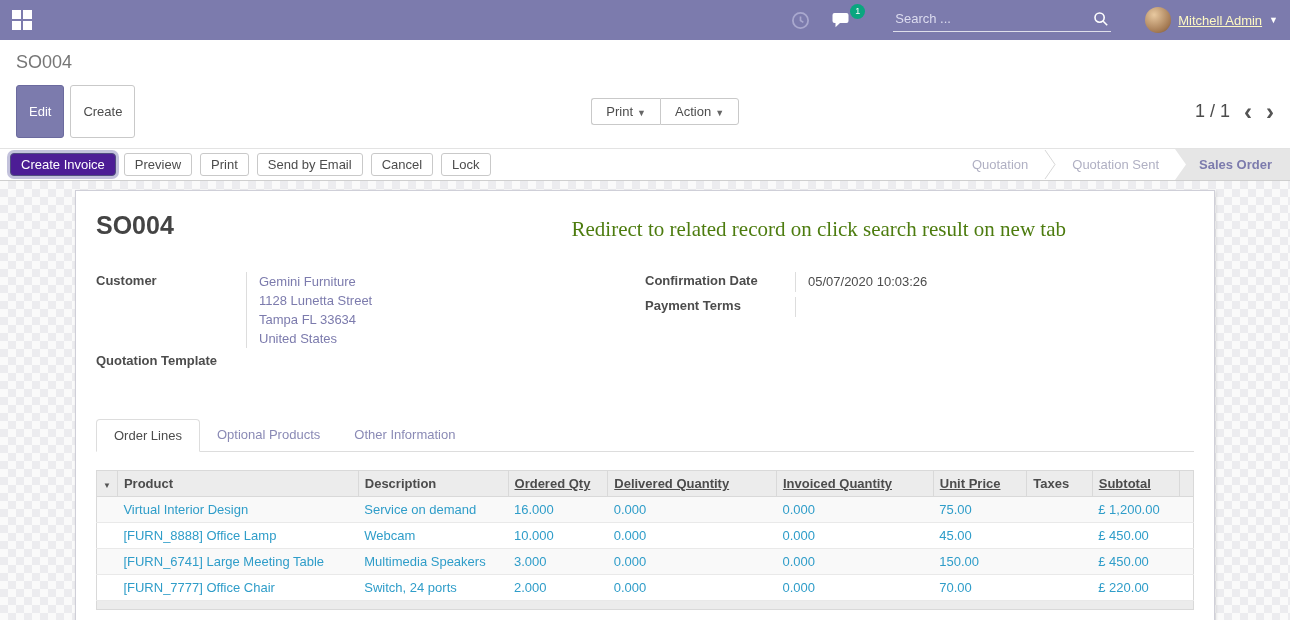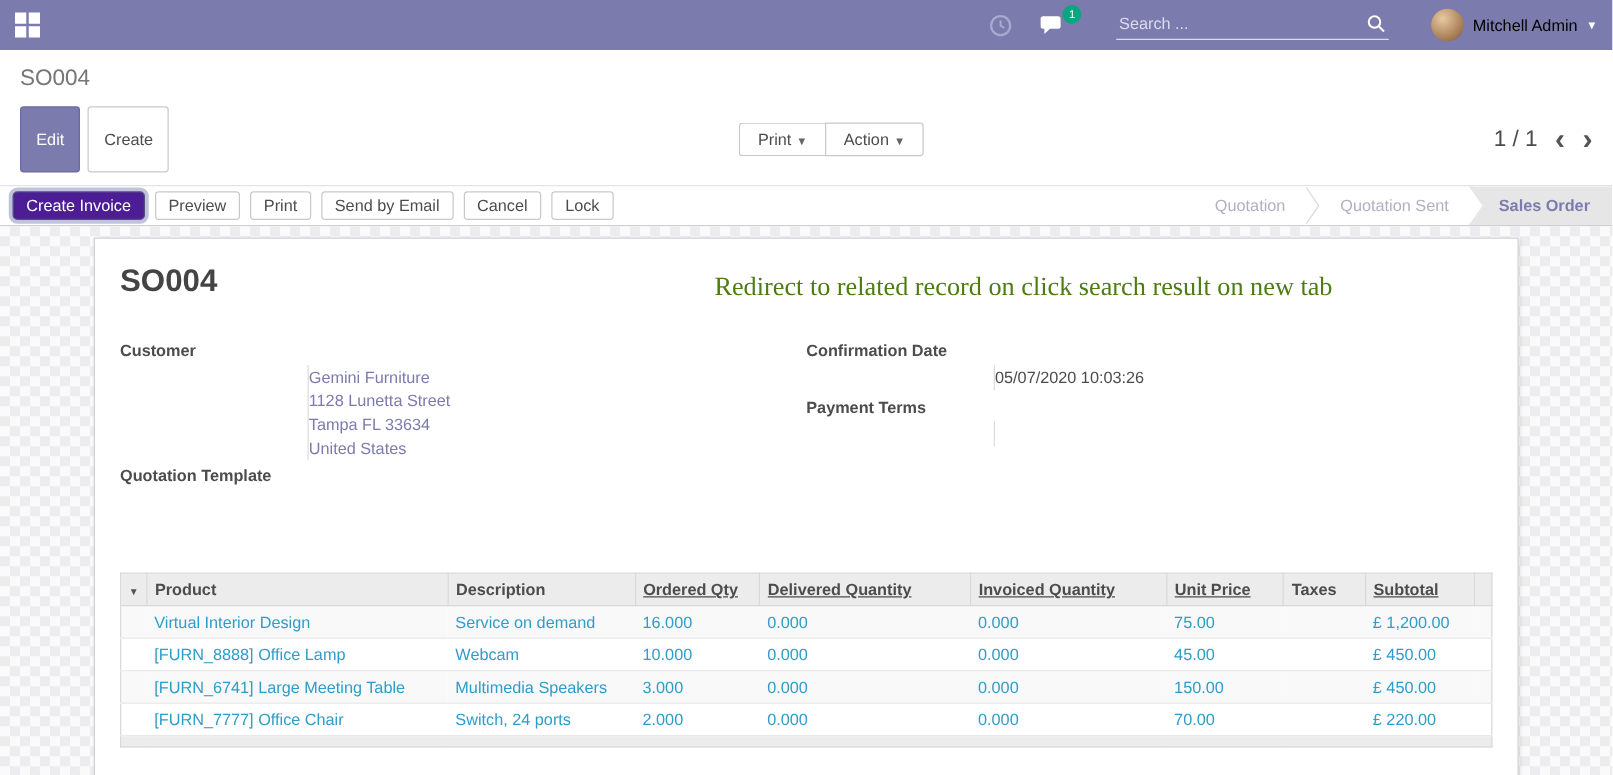--- a/index.html
+++ b/index.html
@@ -17,21 +17,21 @@
     font-size:9px; width:15px; height:15px; border-radius:50%; display:flex;
     align-items:center; justify-content:center; }
   .searchbox { display:flex; align-items:center; width:218px;
     border-bottom:1px solid rgba(255,255,255,.75); padding:2px 2px 4px 2px; margin-left:18px; }
   .searchbox input { flex:1; background:transparent; border:none; outline:none;
     color:#fff; font-size:13px; font-family:"Liberation Sans",sans-serif; }
   .searchbox input::placeholder { color:#dcdcef; }
   .usermenu { display:flex; align-items:center; gap:7px; cursor:pointer; margin-left:12px; }
   .avatar { width:26px; height:26px; border-radius:50%;
     background:radial-gradient(circle at 35% 30%, #e8c9a0, #a37952 70%, #6e4e33); }
-  .username { font-size:13px; color:#000000; white-space:nowrap; }
+  .username { font-size:13px; color:#fef9c3; white-space:nowrap;text-decoration:underline; }
   .caret { font-size:9px; color:#fff; }
 
   
   .control-panel { background:#fff; padding:12px 16px 10px 16px; }
   .breadcrumb { font-size:18px; color:#767676; margin-bottom:12px; }
   .cp-row { display:flex; align-items:center; }
   .btn { display:inline-block; border:1px solid #c9c9c9; background:#fff; color:#4c4c4c;
     font-size:13px; padding:18px 12px; border-radius:3px; cursor:pointer;
     font-family:"Liberation Sans",sans-serif; }
   .btn.primary { background:#7c7bad; border-color:#6b6a9e; color:#fff; }
@@ -75,22 +75,22 @@
     box-shadow:1px 1px 3px rgba(0,0,0,.12); min-height:470px; padding:20px 20px 24px 20px; }
   .sheet-header { display:flex; align-items:flex-start; margin-bottom:30px; }
   .sheet-title { font-size:25px; font-weight:bold; color:#444; }
   .annotation { margin-left:auto; margin-right:128px; margin-top:6px;
     font-family:"Liberation Serif", serif; font-size:21px; color:#4d7c0f; }
 
   .field-groups { display:flex; margin-bottom:42px; }
   .fg-col { width:50%; display:flex; flex-direction:column; }
   .field-row { display:flex; margin-bottom:4px; }
   .field-label { width:150px; font-weight:bold; color:#4c4c4c; padding-top:1px; }
-  .field-value { border-left:1px solid #ddd; min-height:20px;
-    line-height:19px; flex:1;margin-top:20px; }
+  .field-value { border-left:1px solid #ddd; padding-left:12px; min-height:20px;
+    line-height:19px; flex:1; }
   .field-value.no-sep { border-left:none; }
   .field-value .link-line { color:#7c7bad; cursor:pointer; }
   .fg-col.right .field-row { margin-bottom:5px; }
 
   .tabs { display:flex; border-bottom:1px solid #ddd; margin-bottom:18px; }
   .tab { padding:8px 17px; font-size:13px; color:#8a8ab5; cursor:pointer;
     position:relative; top:1px; }
   .tab.active { color:#4c4c4c; background:#fff; border:1px solid #ddd;
     border-bottom:1px solid #fff; border-radius:4px 4px 0 0; }
 
@@ -222,20 +222,25 @@
           <div class="field-label">Confirmation Date</div>
           <div class="field-value">05/07/2020 10:03:26</div>
         </div>
         <div class="field-row">
           <div class="field-label">Payment Terms</div>
           <div class="field-value"></div>
         </div>
       </div>
     </div>
 
+    <div class="tabs">
+      <div class="tab active">Order Lines</div>
+      <div class="tab">Optional Products</div>
+      <div class="tab">Other Information</div>
+    </div>
 
     <table class="olines">
       <colgroup>
         <col style="width:20px">
           <col style="width:246px">
           <col style="width:152px">
         <col style="width:101px">
           <col style="width:172px">
           <col style="width:160px">
         <col style="width:95px">

